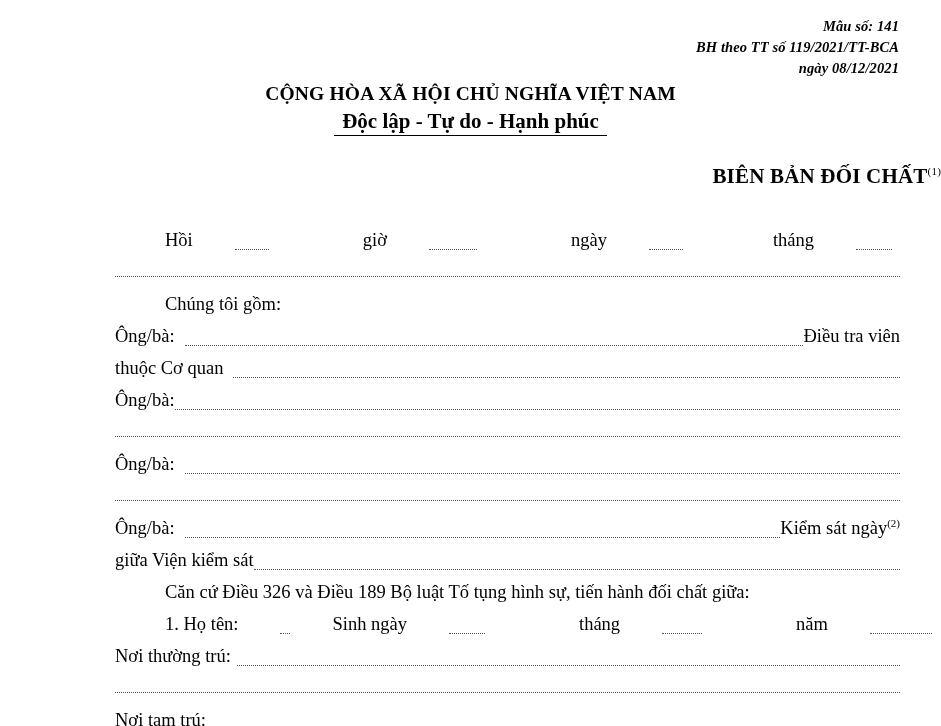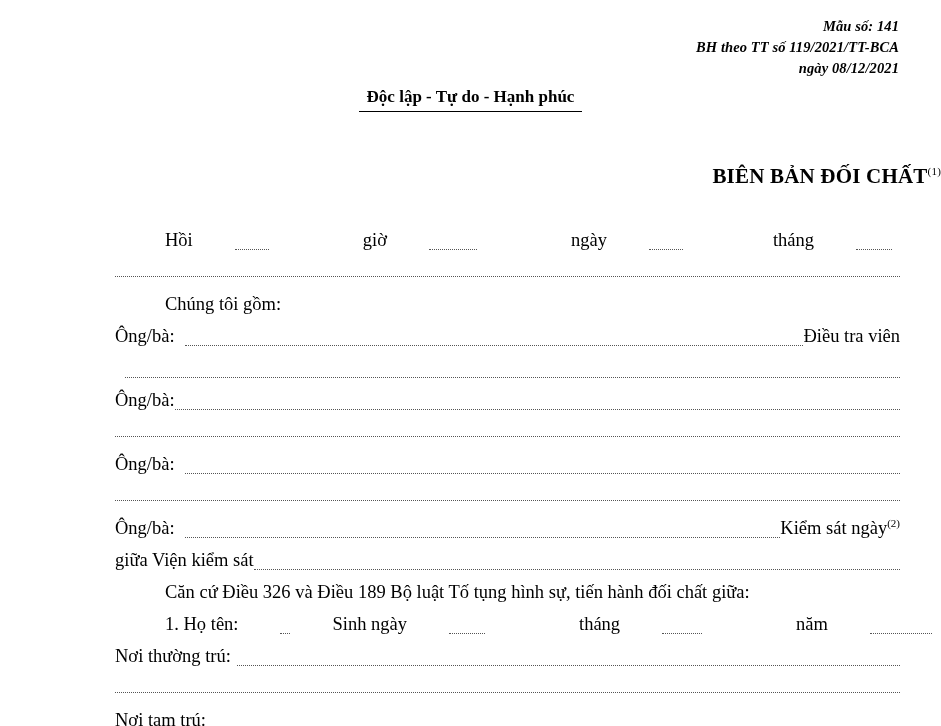--- a/index.html
+++ b/index.html
@@ -47,21 +47,21 @@
     text-align: center;
   }
   .national .line1 {
     font-weight: bold;
     font-size: 19.5px;
     letter-spacing: 0.2px;
     line-height: 24px;
   }
   .national .line2 {
     font-weight: bold;
-    font-size: 17px;
+    font-size: 21px;
     line-height: 24px;
     margin-top: 3px;
     display: inline-block;
     position: relative;
   }
   .national .line2 .ul {
     display: block;
     position: absolute;
     left: -8px;
     right: -8px;
@@ -158,20 +158,21 @@
 
 <div class="page">
 
   <div class="form-code">
     <div>Mẫu số: 141</div>
     <div>BH theo TT số 119/2021/TT-BCA</div>
     <div>ngày 08/12/2021</div>
   </div>
 
   <div class="national">
+    <div class="line1">CỘNG HÒA XÃ HỘI CHỦ NGHĨA VIỆT NAM</div>
     <div class="line2"><span>Độc lập - Tự do - Hạnh phúc</span><span class="ul"></span></div>
   </div>
 
   <div class="doc-title">
     <span>BIÊN BẢN ĐỐI CHẤT</span><sup>(1)</sup>
   </div>
 
   <div class="body-area">
 
     <div class="ln indent">
@@ -204,20 +205,21 @@
     </div>
 
     <div class="ln">
       <span class="txt">Ông/bà:</span>
       <span class="sp-m"></span>
       <span class="dots"></span>
       <span class="role">Điều tra viên</span>
     </div>
 
     <div class="ln">
+      <span class="txt">thuộc Cơ quan</span>
       <span class="sp-m"></span>
       <span class="dots"></span>
     </div>
 
     <div class="ln">
       <span class="txt">Ông/bà:</span>
       <span class="dots"></span>
     </div>
 
     <div class="rule-row">

